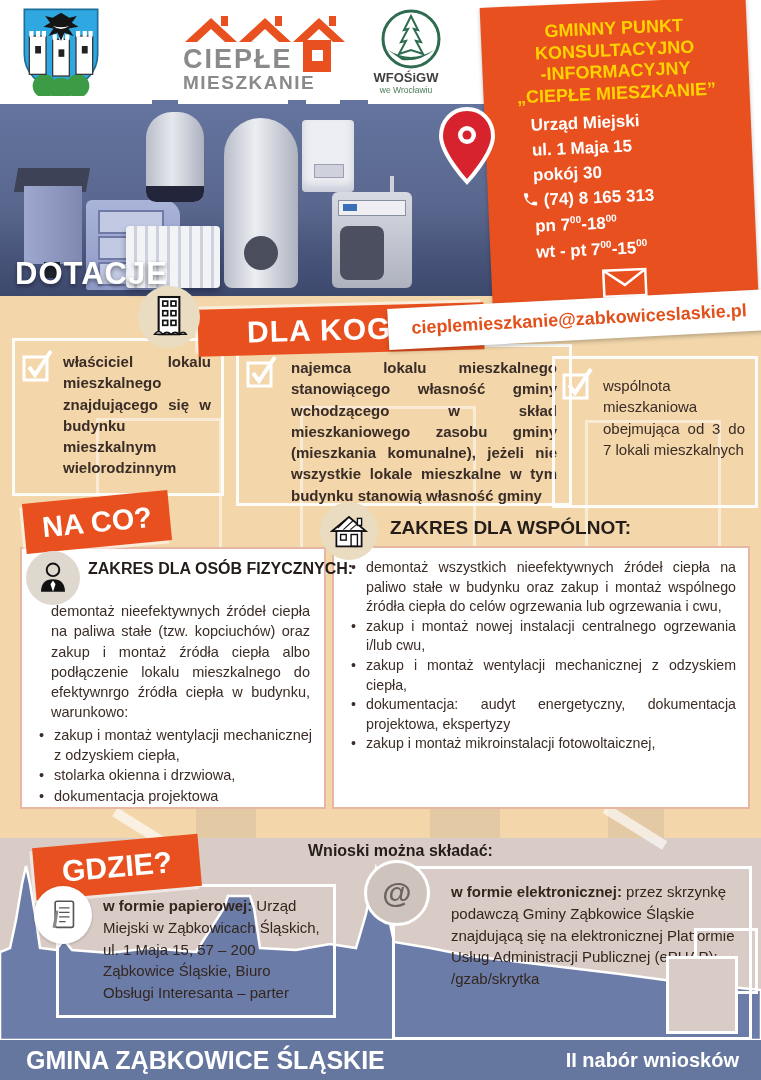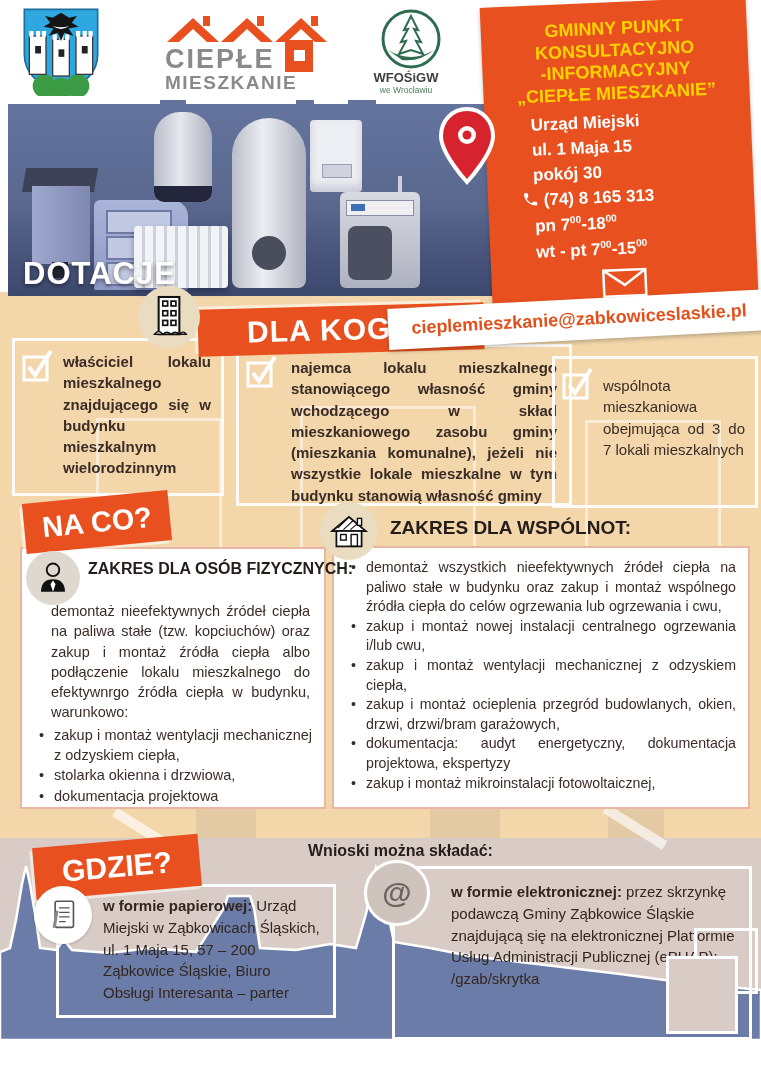--- a/index.html
+++ b/index.html
@@ -3,21 +3,21 @@
 <meta charset="utf-8">
 <style>
   html,body{margin:0;padding:0;background:#fff;}
   #poster{position:relative;width:761px;height:1080px;overflow:hidden;
           font-family:"Liberation Sans",sans-serif;background:#fff;}
   .abs{position:absolute;}
 
   
   #header{left:0;top:0;width:761px;height:100px;background:#fff;z-index:2;}
   #coa{left:18px;top:6px;width:86px;height:90px;}
-  #cm-logo{left:163px;top:12px;width:170px;height:84px;}
+  #cm-logo{left:181px;top:12px;width:170px;height:84px;}
   #cm-roofs{position:absolute;left:0;top:0;width:170px;height:36px;}
   #cm-line1{position:absolute;left:2px;top:32px;font-size:27px;font-weight:bold;
             color:#8a8a8a;letter-spacing:2px;}
   #cm-house{position:absolute;left:122px;top:28px;width:28px;height:32px;background:#E8511F;}
   #cm-house .win{position:absolute;left:9px;top:10px;width:11px;height:11px;background:#fff;}
   #cm-line2{position:absolute;left:2px;top:60px;font-size:19px;font-weight:bold;
             color:#8a8a8a;letter-spacing:1.5px;text-align:right;}
   #wf-logo{left:366px;top:8px;width:80px;height:90px;text-align:center;}
   #wf-name{position:absolute;left:0;top:62px;width:80px;font-size:13px;font-weight:bold;color:#3f3f3f;}
   #wf-loc{position:absolute;left:0;top:77px;width:80px;font-size:8.5px;color:#4E7D5B;}
@@ -31,21 +31,21 @@
                 line-height:1.45;white-space:pre-line;}
   .info-row{margin-left:34px;color:#fff;font-weight:bold;font-size:17px;line-height:1.5;}
   .hours-line{margin-left:46px;color:#fff;font-weight:bold;font-size:17px;line-height:1.55;}
   .sup{font-size:10px;vertical-align:7px;}
   #envelope-icon{display:block;margin:6px auto 0 auto;}
 
   
   #map-pin{left:436px;top:106px;width:62px;height:104px;z-index:6;}
 
   
-  #photo-band{left:8px;top:100px;width:683px;height:192px;z-index:1;
+  #photo-band{left:0;top:100px;width:683px;height:192px;z-index:1;
     background:linear-gradient(180deg,#64749e 0%,#5a688f 52%,#475379 80%,#3d486d 100%);
     border-top:4px solid #fff;}
   .chimney{position:absolute;background:#64749e;border:4px solid #fff;border-bottom:none;}
   .appl{position:absolute;}
   #hopper{left:24px;top:82px;width:58px;height:78px;background:linear-gradient(90deg,#9FA8CE,#7f88b0);}
   #hopper-lid{left:16px;top:64px;width:72px;height:24px;background:#3E4257;transform:skewX(-10deg);}
   #hopper-leg{left:44px;top:158px;width:16px;height:16px;background:#20242f;}
   #boiler-box{left:86px;top:96px;width:94px;height:90px;border-radius:6px 16px 2px 2px;
               background:linear-gradient(180deg,#aab3d8,#8E99C6);}
   .hatch{position:absolute;left:12px;width:62px;height:20px;background:#C2C9E2;border:2px solid #6F7AA6;}
@@ -341,21 +341,20 @@
       <rect x="18" y="31" width="8" height="8" fill="none" stroke="#111" stroke-width="2"></rect>
       <rect x="33" y="31" width="9" height="17" fill="none" stroke="#111" stroke-width="2"></rect>
     </svg>
   </div>
   <div id="com-heading" class="abs">ZAKRES DLA WSPÓLNOT:</div>
   <div id="com-box" class="white-box">
     <ul class="bullets">
         <li>demontaż wszystkich nieefektywnych źródeł ciepła na paliwo stałe w budynku oraz zakup i montaż wspólnego źródła ciepła do celów ogrzewania lub ogrzewania i cwu,</li>
         <li>zakup i montaż nowej instalacji centralnego ogrzewania i/lub cwu,</li>
         <li>zakup i montaż wentylacji mechanicznej z odzyskiem ciepła,</li>
-        <li>zakup i montaż ocieplenia przegród budowlanych, okien, drzwi, drzwi/bram garażowych,</li>
         <li>dokumentacja: audyt energetyczny, dokumentacja projektowa, ekspertyzy</li>
         <li>zakup i montaż mikroinstalacji fotowoltaicznej,</li>
       </ul>
   </div>
 
   <div id="rose" class="abs">
     <div class="slash" style="left:110px;top:-14px;width:64px;height:10px;"></div>
     <div class="slash" style="left:600px;top:-16px;width:70px;height:10px;"></div>
   </div>
   <svg id="skyline" class="abs" viewBox="0 0 761 190" preserveAspectRatio="none">
@@ -384,14 +383,18 @@
       <span class="lbl">w formie elektronicznej:</span><span> przez skrzynkę podawczą Gminy Ząbkowice Śląskie znajdującą się na elektronicznej Platformie Usług Administracji Publicznej (ePUAP): /gzab/skrytka</span>
     </div>
   </div>
   <div id="at-circle" class="icon-circle">
       <span>@</span>
     </div>
 
   <div id="sq1" class="outline-box"></div>
   <div id="sq2" class="outline-box"></div>
 
+  <div id="footer" class="abs">
+    <div id="footer-left">GMINA ZĄBKOWICE ŚLĄSKIE</div>
+    <div id="footer-right">II nabór wniosków</div>
+  </div>
 
 </div>
 
 </body></html>

